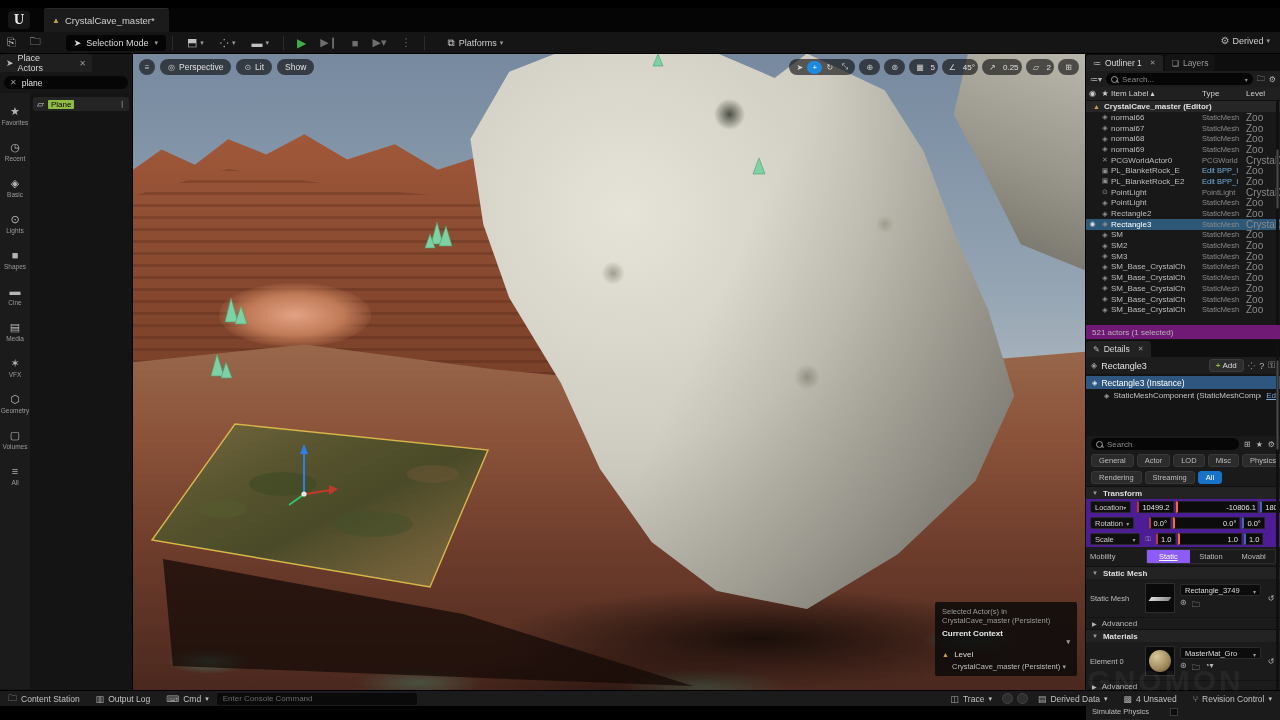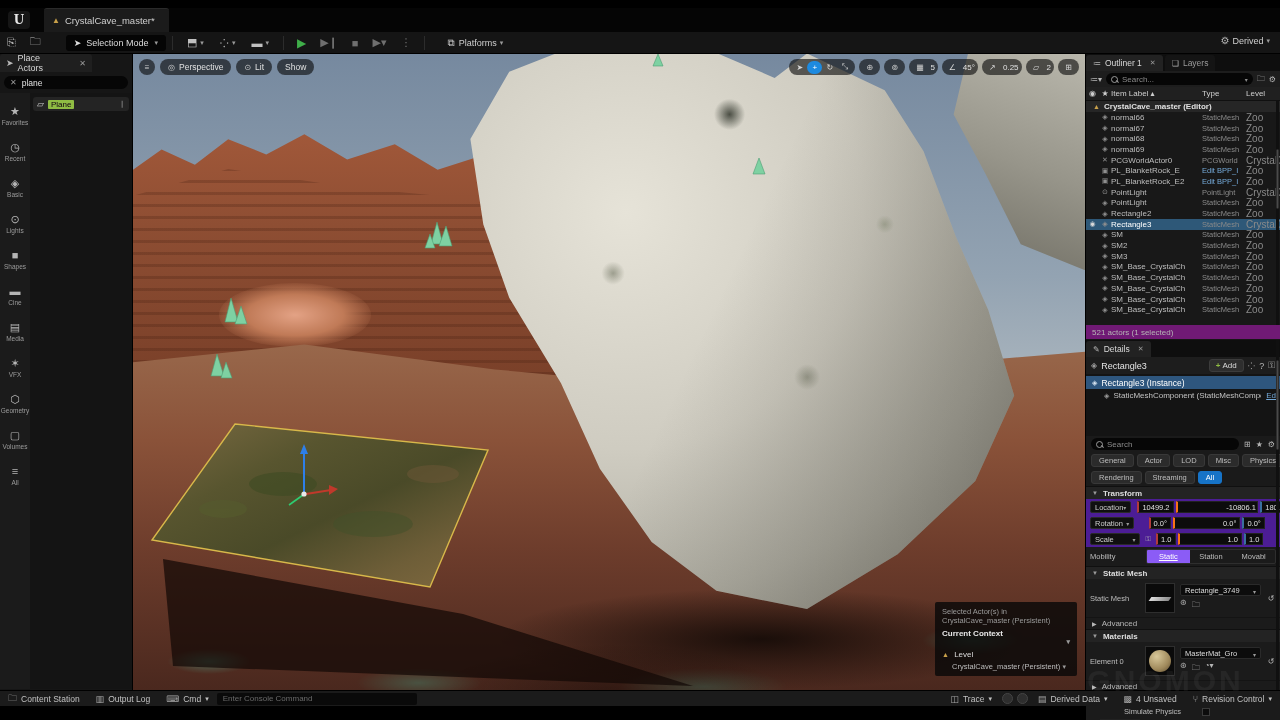--- a/index.html
+++ b/index.html
@@ -183,21 +183,21 @@
   .thumb{width:30px;height:30px;background:#0a0a0a;border:1px solid #2e2e2e;position:relative;flex:none;}
   .thumb.mesh:before{content:"";position:absolute;left:4px;top:13px;width:20px;height:4px;background:linear-gradient(90deg,#ddd,#888);transform:skewX(-35deg);}
   .thumb.mat:before{content:"";position:absolute;left:3px;top:3px;width:22px;height:22px;border-radius:50%;background:radial-gradient(circle at 35% 30%,#d8c89a,#a08a5c 60%,#5c4a2e);}
   .asset-ctl{flex:1;}
   .asel{height:12px;background:#0c0c0c;border:1px solid #2a2a2a;border-radius:2px;display:flex;align-items:flex-end;font-size:7.5px;color:#dcdcdc;padding:0 4px;}
   .asel .caret{margin-left:auto;font-size:6px;color:#9a9a9a;}
   .aicons{display:flex;gap:5px;margin-top:2px;font-size:8px;color:#b5b5b5;}
   .advrow{height:12px;display:flex;align-items:center;font-size:8px;color:#b5b5b5;padding:0 6px;gap:5px;background:#1b1b1b;border-top:1px solid #141414;}
   .advrow .tri{font-size:6px;}
   .prow{display:flex;align-items:center;padding:2px 6px;background:#1b1b1b;font-size:7.5px;color:#bdbdbd;height:13px;}
-  .prow .pl{width:78px;margin-left:32px;}
+  .prow .pl{width:78px;}
   .cbox{width:8px;height:8px;background:#0c0c0c;border:1px solid #3a3a3a;}
   .prow.dis{color:#6a6a6a;}
   .pval{width:40px;height:11px;background:#141414;border:1px solid #222;color:#8a8a8a;font-size:7.5px;display:flex;align-items:center;padding:0 3px;margin-left:8px;}
 
   
   .statusbar{position:absolute;left:0;top:682px;width:100%;height:16px;background:#1b1b1b;border-top:1px solid #000;display:flex;align-items:center;font-size:8.5px;color:#c2c2c2;}
   .sb-item{display:flex;align-items:center;gap:4px;padding:0 8px;height:100%;cursor:pointer;}
   .sb-item .icon{font-size:9px;color:#a8a8a8;}
   .console{width:200px;height:12px;background:#0a0a0a;border-radius:2px;display:flex;align-items:center;padding:0 6px;font-size:8px;color:#6a6a6a;font-family:"Liberation Mono",monospace;}
   .sb-right{margin-left:auto;display:flex;align-items:center;height:100%;}

